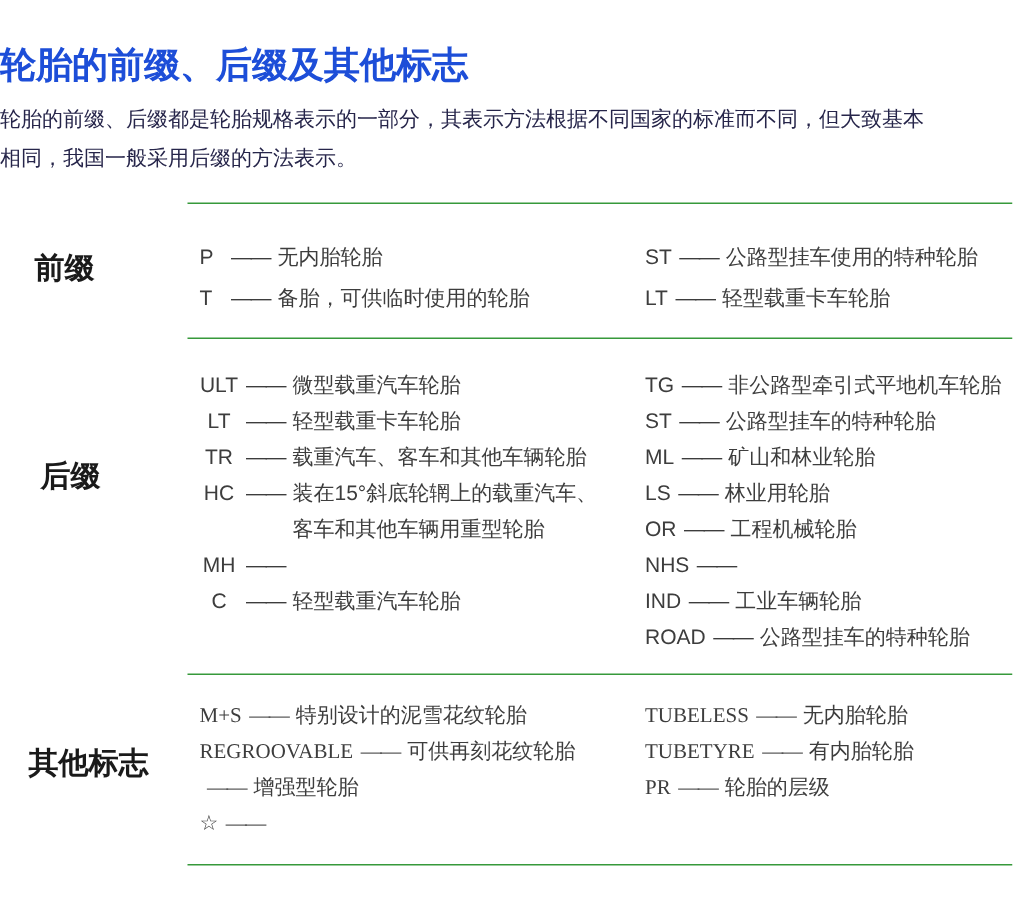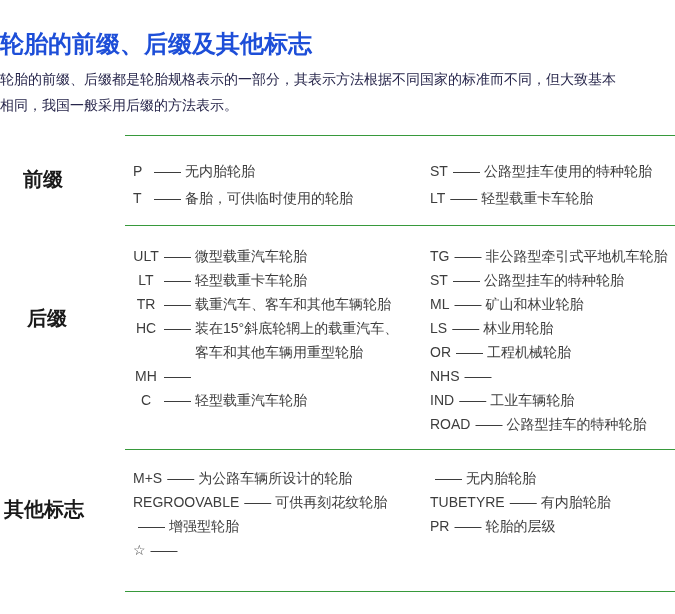--- a/index.html
+++ b/index.html
@@ -17,28 +17,28 @@
   }
   .secs{margin-top:17px;}
   .sec{display:flex;}
   .gutter{flex:0 0 125px;width:125px;position:relative;}
   .hdr{
     position:absolute;margin:0;font-size:20px;line-height:24px;
     font-weight:700;color:#1a1a1a;white-space:nowrap;
   }
   .sec0 .hdr{left:23px;top:32px;}
   .sec1 .hdr{left:27px;top:80px;}
-  .sec2 .hdr{left:4px;top:47px;}
+  .sec2 .hdr{left:19px;top:47px;}
   .content{
     flex:1;display:flex;align-items:flex-start;
     border-bottom:1px solid #37993b;
   }
   .sec0 .content{border-top:1px solid #37993b;padding:22px 0 13px 0;}
   .sec1 .content{padding:18px 0 13px 0;}
-  .sec2 .content{padding:16px 0 29px 0;}
+  .sec2 .content{padding:16px 0 14px 0;font-family:Liberation Serif, serif;}
   .col-left{flex:0 0 297px;width:297px;}
   .col-right{flex:1;min-width:0;}
   .row{
     display:flex;align-items:flex-start;padding-left:8px;
     font-size:14px;color:#3d3d3d;
   }
   .sec0 .row{line-height:27px;}
   .sec1 .row,.sec2 .row{line-height:24px;}
   .code{white-space:nowrap;}
   .sec0 .col-left .code{min-width:16px;}
@@ -165,38 +165,39 @@
     </section>
     <section class="sec sec2">
       <div class="gutter">
         <h2 class="hdr">其他标志</h2>
       </div>
       <div class="content">
         <div class="col-left">
           <div class="row">
             <span class="code">M+S</span>
             <span class="dash">——</span>
-            <span class="desc">为公路车辆所设计的轮胎</span>
+            <span class="desc">特别设计的泥雪花纹轮胎</span>
           </div>
           <div class="row">
             <span class="code">REGROOVABLE</span>
             <span class="dash">——</span>
             <span class="desc">可供再刻花纹轮胎</span>
           </div>
           <div class="row">
             <span class="dash">——</span>
             <span class="desc">增强型轮胎</span>
           </div>
           <div class="row">
             <span class="code">☆</span>
             <span class="dash">——</span>
           </div>
         </div>
         <div class="col-right">
           <div class="row">
+            <span class="code">TUBELESS</span>
             <span class="dash">——</span>
             <span class="desc">无内胎轮胎</span>
           </div>
           <div class="row">
             <span class="code">TUBETYRE</span>
             <span class="dash">——</span>
             <span class="desc">有内胎轮胎</span>
           </div>
           <div class="row">
             <span class="code">PR</span>

